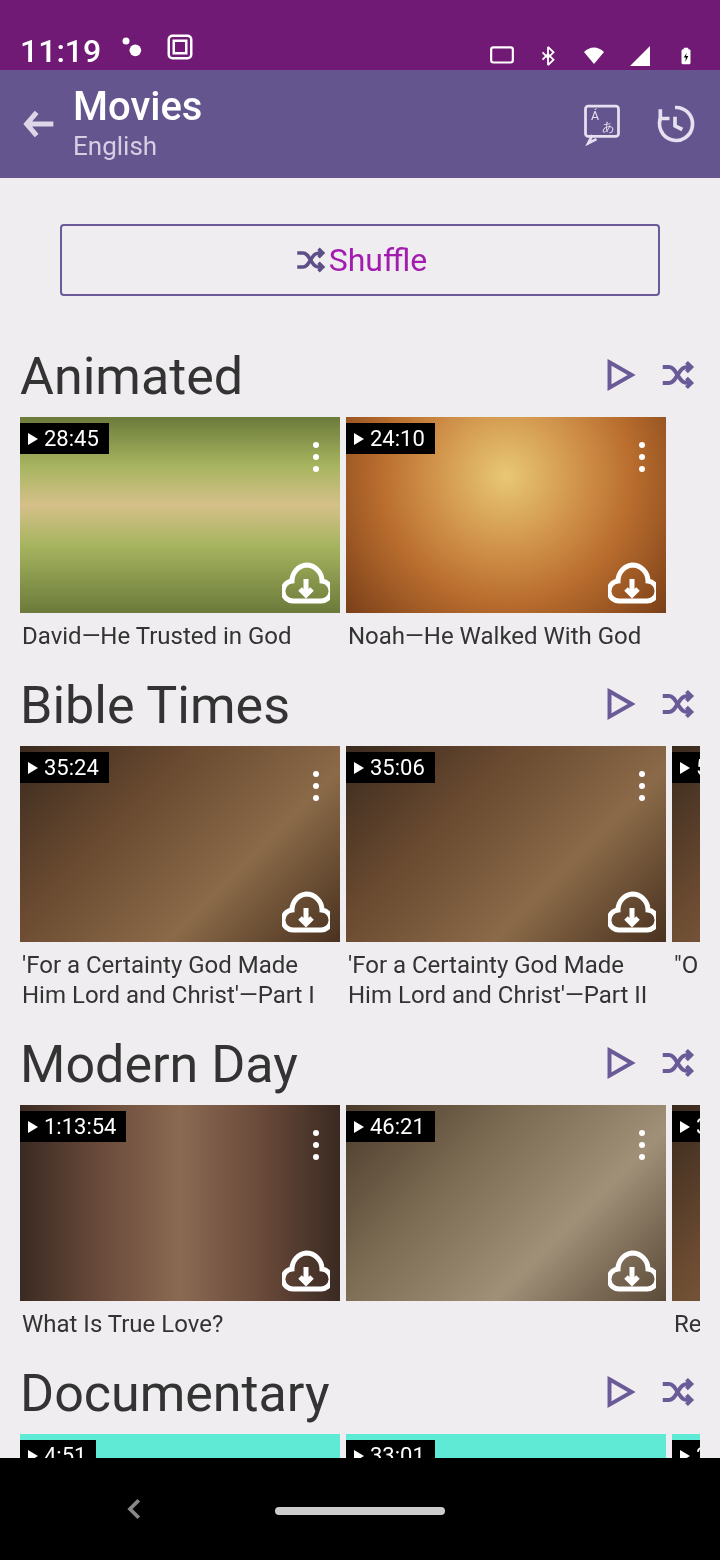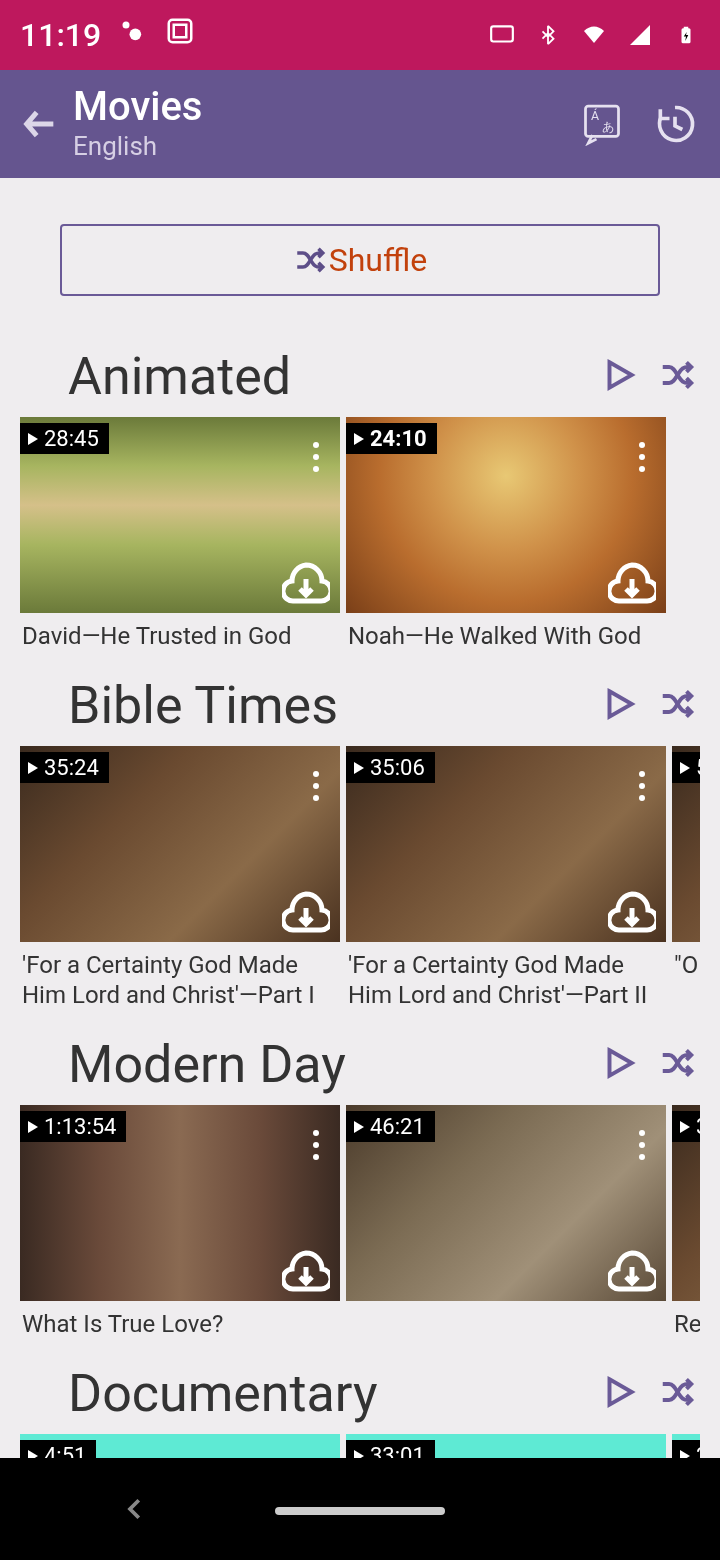--- a/index.html
+++ b/index.html
@@ -1,19 +1,19 @@
 <!DOCTYPE html>
 <html><head>
 <meta charset="utf-8">
 <style>
   * { margin:0; padding:0; box-sizing:border-box; font-family: Roboto, -apple-system, sans-serif; }
   html,body { width:720px; height:1560px; background:#000; overflow:hidden; }
 
   .status-bar {
-    height:70px; background:#be185d; color:#fff; display:flex; align-items:center;
+    height:70px; background:#701a75; color:#fff; display:flex; align-items:flex-end;
     justify-content:space-between; padding:0 20px; font-size:32px; font-weight:500;
   }
   .status-left, .status-right { display:flex; align-items:center; gap:18px; }
   .status-right svg { fill:#fff; }
   .status-right .ico { width:28px; height:28px; display:flex; align-items:center; justify-content:center; }
 
   .app-bar {
     height:108px; background:#65558F; display:flex; align-items:center; padding:0 10px;
     gap:3px;
   }
@@ -26,41 +26,40 @@
   .app-action svg { stroke:#E6E1F0; fill:none; stroke-width:2; }
 
   .content {
     height:1280px; background:#EFEDEF; overflow:hidden; position:relative;
   }
 
   .shuffle-wrap { padding:46px 60px 26px; }
   .shuffle-btn {
     width:100%; height:72px; border:2px solid #6A5A97; border-radius:4px;
     display:flex; align-items:center; justify-content:center; gap:2px;
-    color:#c2410c; font-size:32px; background:transparent;
+    color:#a21caf; font-size:32px; background:transparent;
   }
   .shuffle-btn svg { stroke:#5D4E88; fill:none; stroke-width:2.5; }
 
   .section { padding:0 20px; }
   .section-head {
-    display:flex; align-items:center; justify-content:space-between; padding:24px 0 10px;margin-left:48px;
+    display:flex; align-items:center; justify-content:space-between; padding:24px 0 10px;
   }
   .section-head h2 { font-size:52px; font-weight:400; color:#333; }
   .section-head .actions { display:flex; gap:20px; margin-right:4px; }
   .section-head .actions div svg { stroke:#6A5A97; fill:none; stroke-width:2.5; }
 
   .row { display:flex; gap:6px; overflow:hidden; }
   .card { width:320px; flex-shrink:0; }
   .thumb {
     width:320px; height:196px; position:relative; color:#fff;
     background:linear-gradient(180deg,#6b7a3a 0%, #a7b560 25%, #d5c089 45%, #a7b560 65%, #6b7a3a 100%);
   }
   .thumb.noah {
     background: radial-gradient(circle at 50% 30%, #e8c874 0%, #d0924a 35%, #b96d2e 60%, #7a3f18 100%);
-    font-weight: bold;
   }
   .thumb.brown { background:linear-gradient(135deg,#3a2a1e,#6a4a30,#8a6a48,#4a3220); }
   .thumb.faces { background:linear-gradient(90deg,#3a2a22 0%, #6a4a3a 25%, #8a6a52 50%, #6a4a3a 75%, #3a2a22 100%); }
   .thumb.couch { background:linear-gradient(135deg,#4a3a2a,#7a6a52,#a09078,#5a4a38); }
   .thumb.dark  { background:#5eead4; }
 
   .dur {
     position:absolute; top:6px; left:0; background:#000; color:#fff;
     font-size:22px; padding:3px 10px 3px 8px; display:flex; align-items:center; gap:6px;
   }

